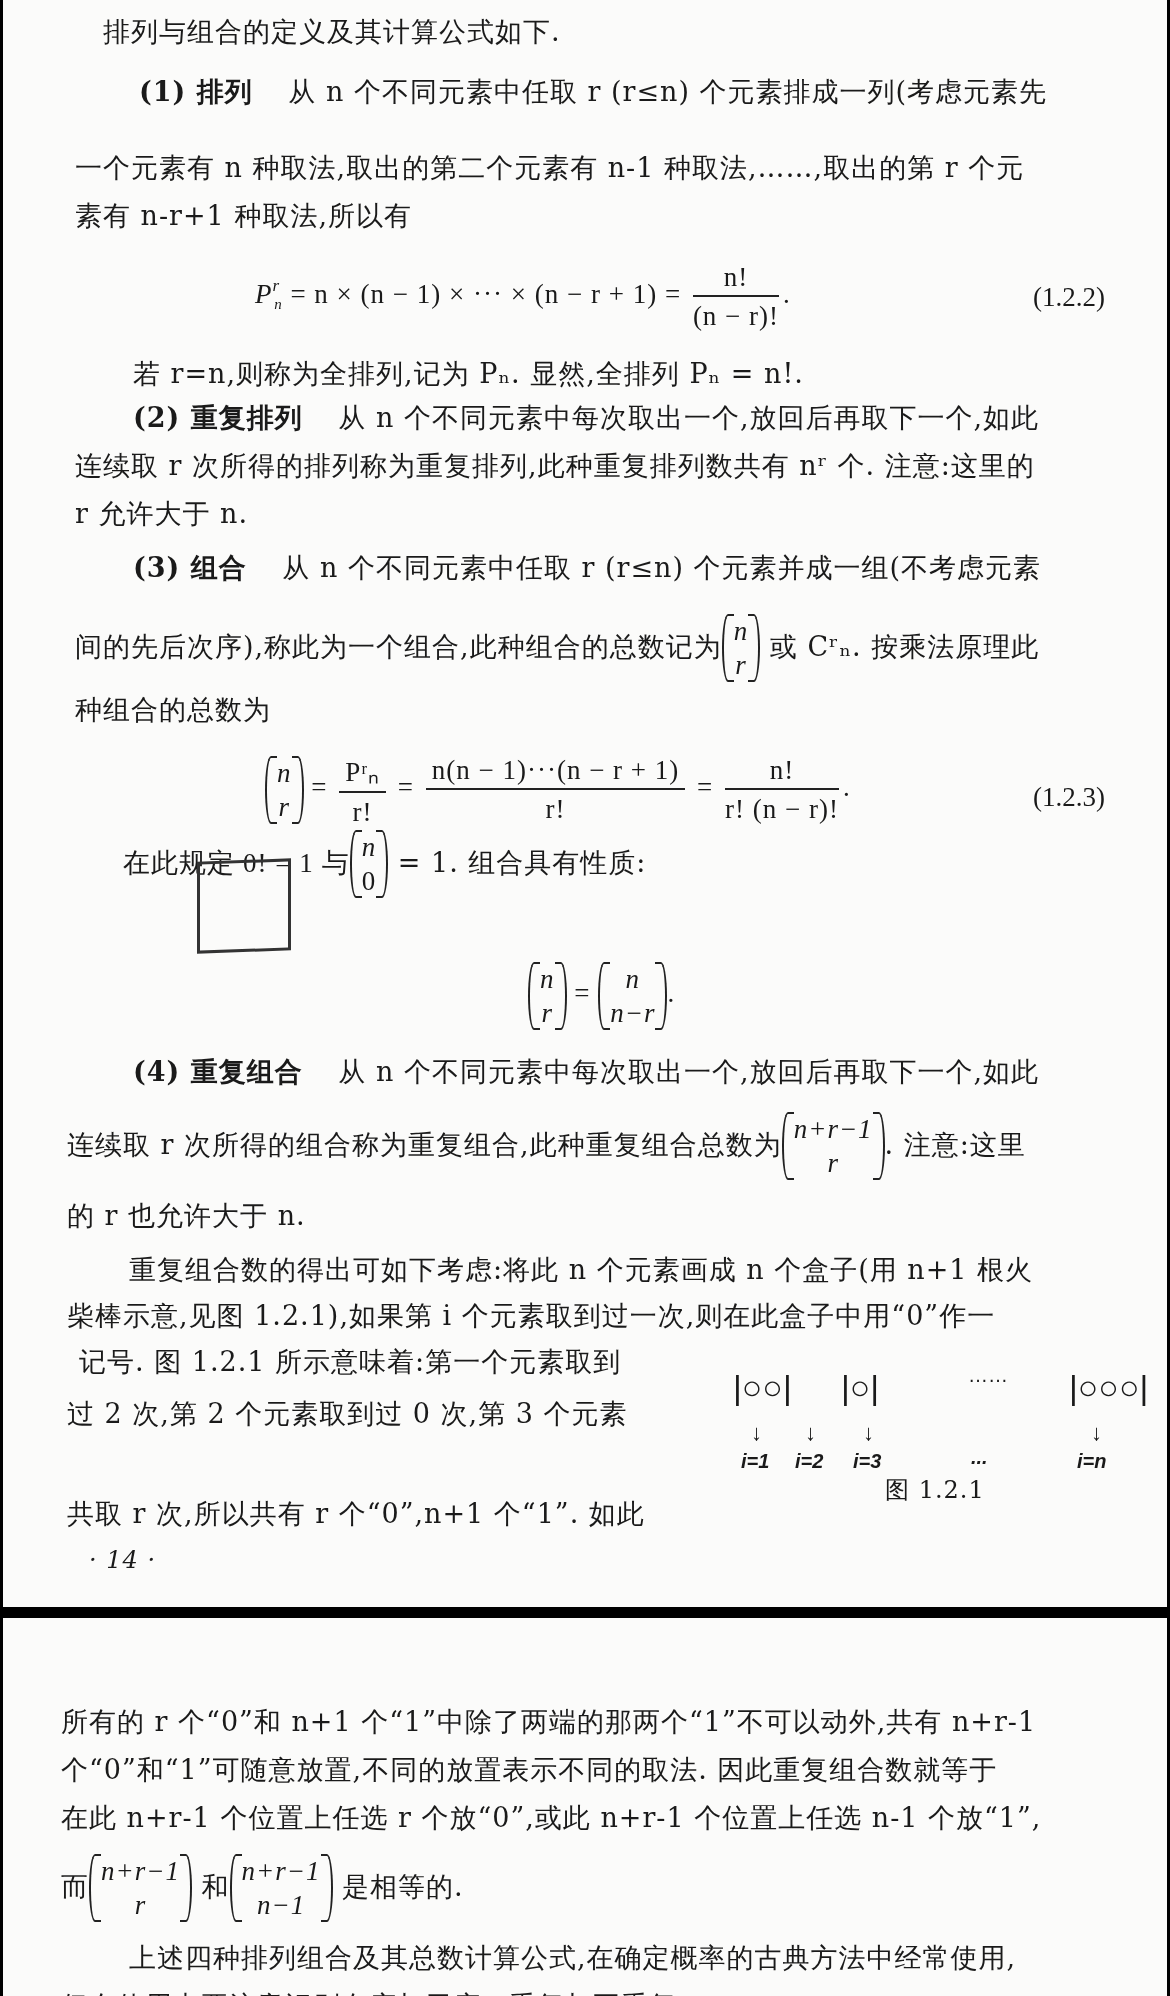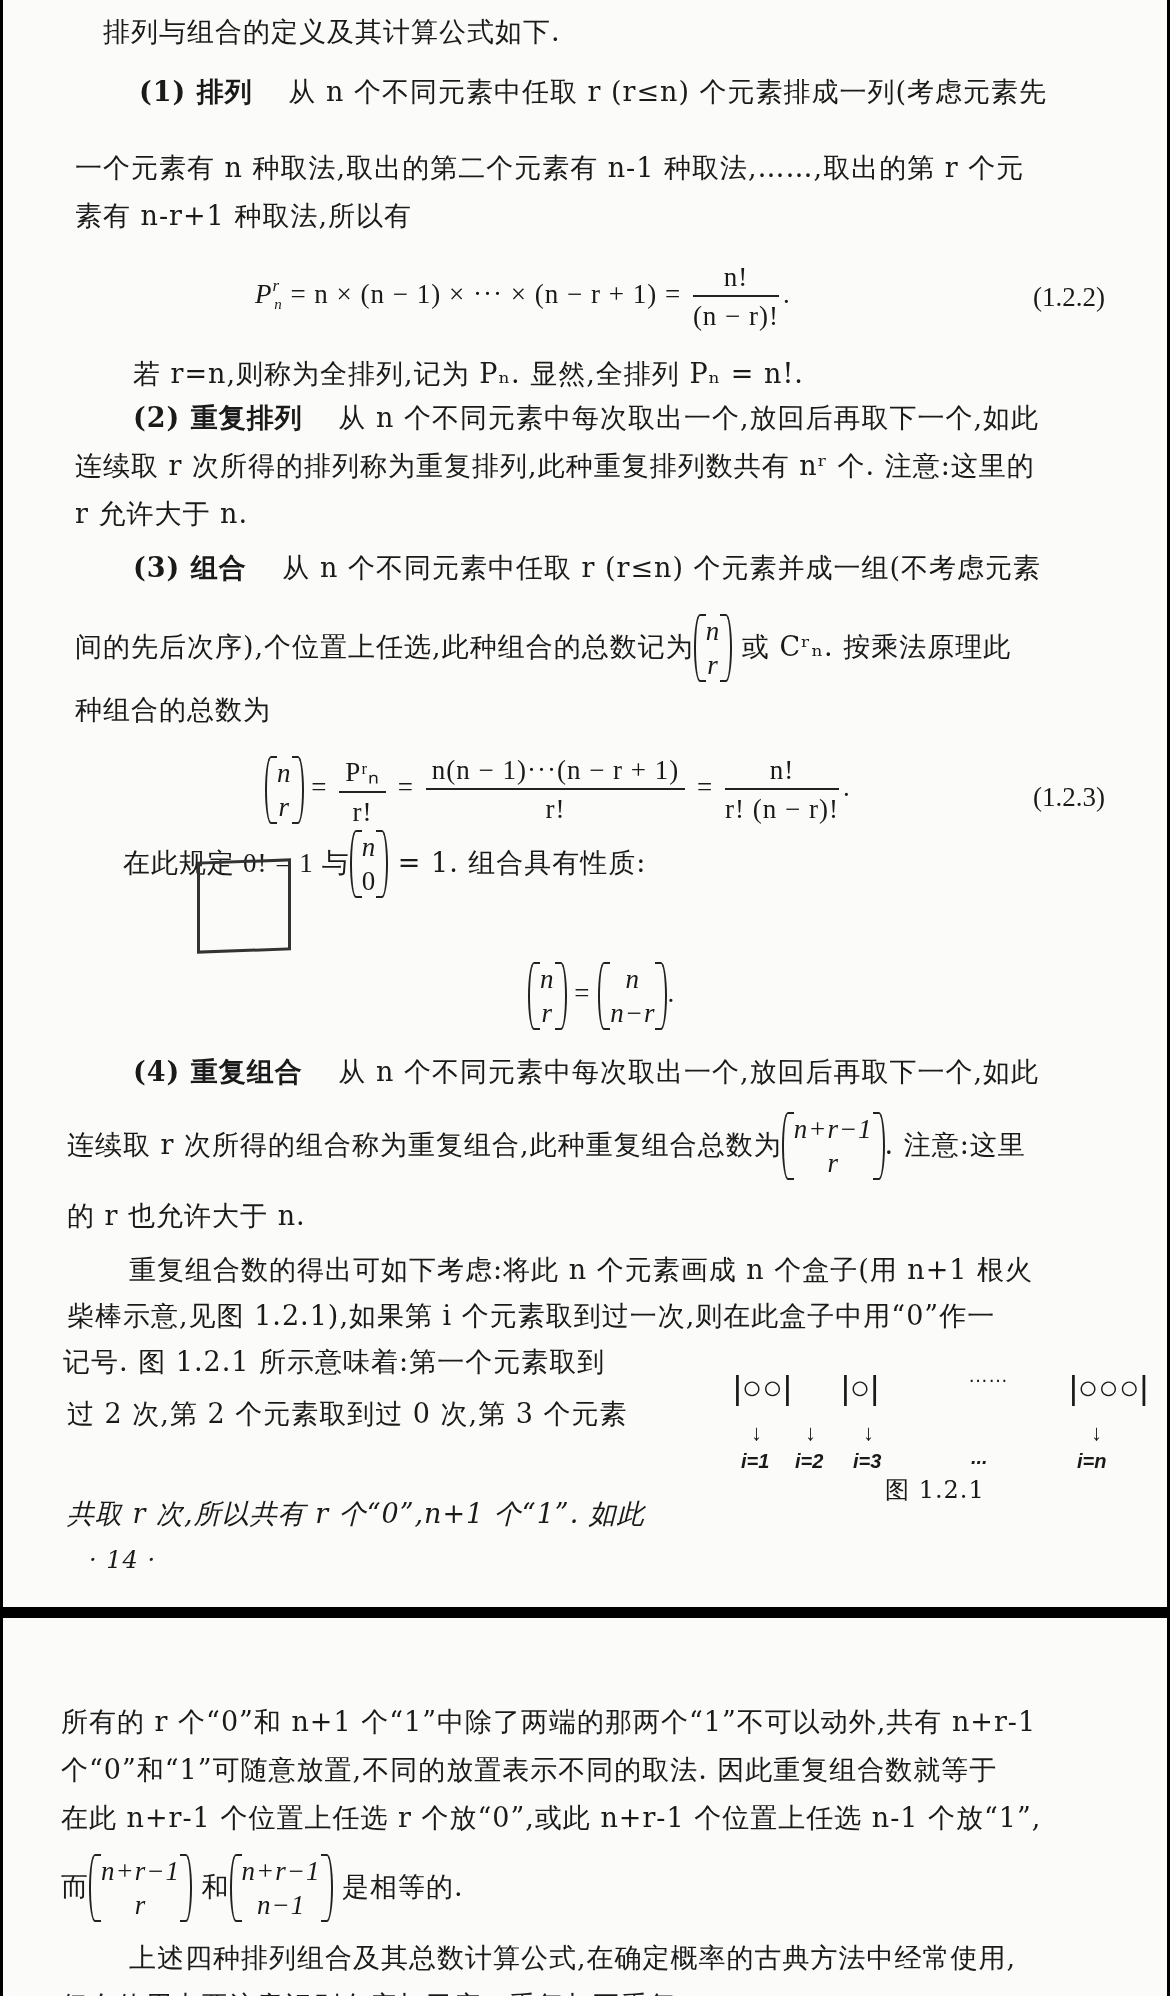--- a/index.html
+++ b/index.html
@@ -55,21 +55,21 @@
     <span style="margin-left:26px;">从 n 个不同元素中每次取出一个,放回后再取下一个,如此</span>
   </div>
   <div class="line" style="left:72px;top:446px;">连续取 r 次所得的排列称为重复排列,此种重复排列数共有 nʳ 个. 注意:这里的</div>
   <div class="line" style="left:72px;top:494px;">r 允许大于 n.</div>
 
   <div class="line" style="left:130px;top:548px;">
     <span class="b">(3) 组合</span>
     <span style="margin-left:26px;">从 n 个不同元素中任取 r (r≤n) 个元素并成一组(不考虑元素</span>
   </div>
   <div class="line" style="left:72px;top:614px;line-height:normal;">
-    <span>间的先后次序),个位置上任选,此种组合的总数记为</span><span class="binom"><span>n</span><span>r</span></span>
+    <span>间的先后次序),称此为一个组合,此种组合的总数记为</span><span class="binom"><span>n</span><span>r</span></span>
     <span>或 Cʳₙ. 按乘法原理此</span>
   </div>
   <div class="line" style="left:72px;top:690px;">种组合的总数为</div>
 
   <div class="line math" style="left:262px;top:752px;line-height:normal;">
     <span class="binom"><span>n</span><span>r</span></span> =
     <span class="frac"><span class="num">Pʳₙ</span><span class="den">r!</span></span> =
     <span class="frac"><span class="num">n(n − 1)···(n − r + 1)</span><span class="den">r!</span></span> =
     <span class="frac"><span class="num">n!</span><span class="den">r! (n − r)!</span></span>.
   </div>
@@ -89,23 +89,23 @@
     <span class="b">(4) 重复组合</span>
     <span style="margin-left:26px;">从 n 个不同元素中每次取出一个,放回后再取下一个,如此</span>
   </div>
   <div class="line" style="left:64px;top:1112px;line-height:normal;">
     <span>连续取 r 次所得的组合称为重复组合,此种重复组合总数为</span><span class="binom"><span>n+r−1</span><span>r</span></span><span>. 注意:这里</span>
   </div>
   <div class="line" style="left:64px;top:1196px;">的 r 也允许大于 n.</div>
 
   <div class="line" style="left:126px;top:1250px;">重复组合数的得出可如下考虑:将此 n 个元素画成 n 个盒子(用 n+1 根火</div>
   <div class="line" style="left:64px;top:1296px;">柴棒示意,见图 1.2.1),如果第 i 个元素取到过一次,则在此盒子中用“0”作一</div>
-  <div class="line" style="left:60px;top:1342px;">记号. 图 1.2.1 所示意味着:第一个元素取到</div>
+  <div class="line" style="left:76px;top:1342px;">记号. 图 1.2.1 所示意味着:第一个元素取到</div>
   <div class="line" style="left:64px;top:1394px;">过 2 次,第 2 个元素取到过 0 次,第 3 个元素</div>
-  <div class="line" style="left:64px;top:1494px;font-style:italic;">共取 r 次,所以共有 r 个“0”,n+1 个“1”. 如此</div>
+  <div class="line" style="left:64px;top:1494px;">共取 r 次,所以共有 r 个“0”,n+1 个“1”. 如此</div>
 
   <div class="fig" style="left:730px;top:1368px;width:420px;height:130px;">
     <span class="box-glyph" style="left:0px;top:0px;">|○○|</span>
     <span class="box-glyph" style="left:108px;top:0px;">|○|</span>
     <span class="box-glyph" style="left:235px;top:-4px;font-size:20px;">……</span>
     <span class="box-glyph" style="left:336px;top:0px;">|○○○|</span>
     <span class="arrow" style="left:18px;top:52px;">↓</span>
     <span class="arrow" style="left:72px;top:52px;">↓</span>
     <span class="arrow" style="left:130px;top:52px;">↓</span>
     <span class="arrow" style="left:358px;top:52px;">↓</span>

